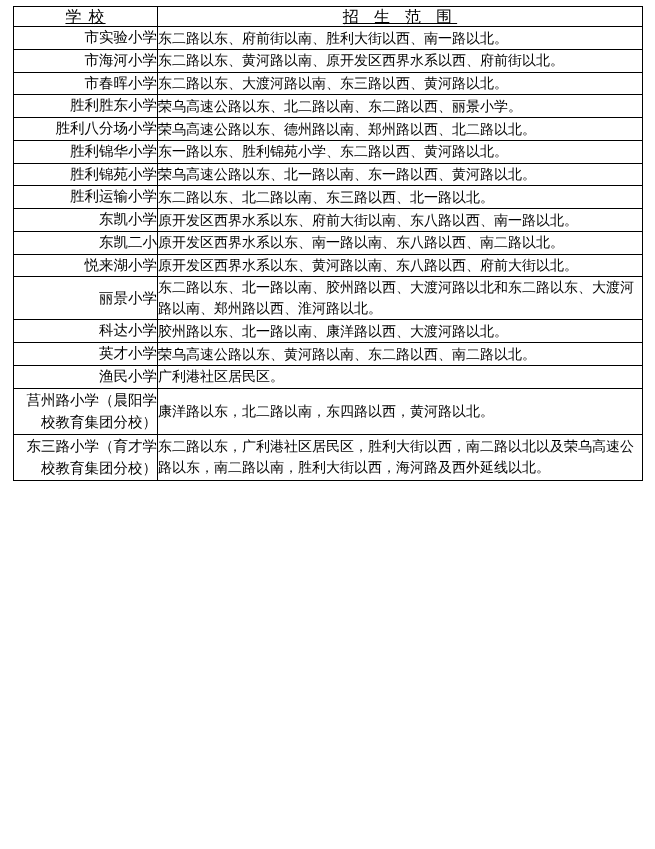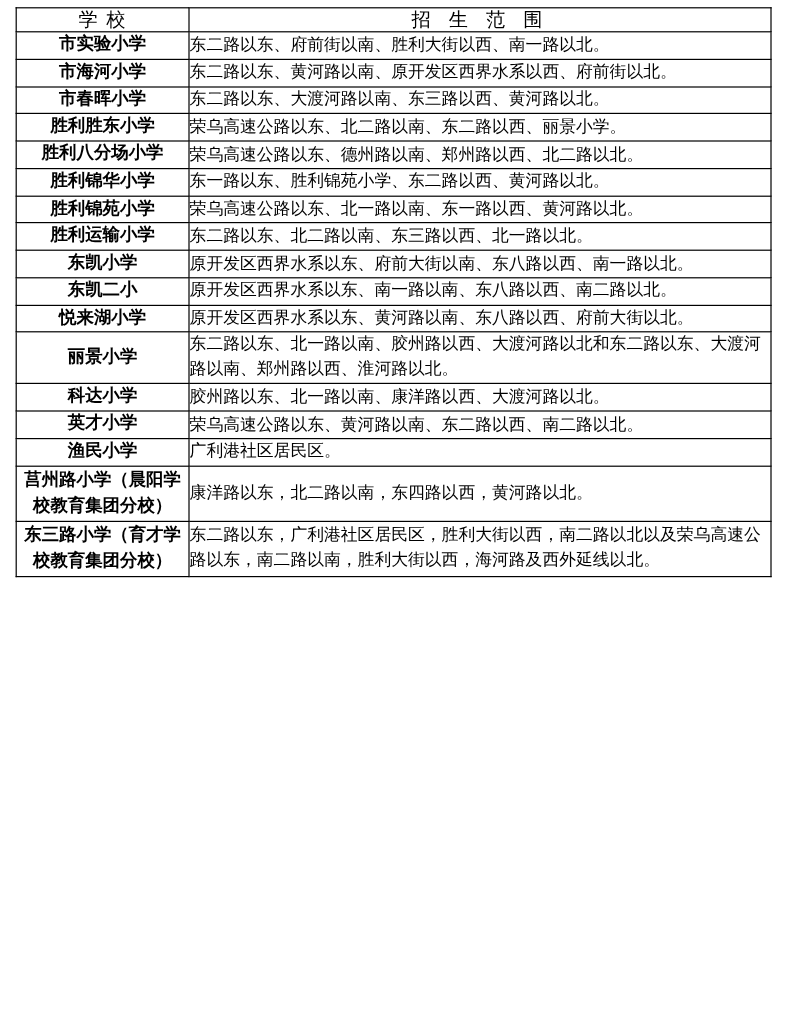--- a/index.html
+++ b/index.html
@@ -32,30 +32,30 @@
   }
   col.c-school { width: 144px; }
   col.c-range  { width: 485px; }
 
   .hdr-cell {
     font-size: 16px;
     font-weight: normal;
     letter-spacing: 1px;
     padding: 8px 0 9px 0;
     line-height: 1.2;
+    text-decoration: underline;
   }
   .hdr-cell.range {
     letter-spacing: 5px;
   }
   .school-cell {
-    text-align: center;
+    text-align: right;
     font-size: 14.5px;
     line-height: 1.5;
     padding: 5px 4px 6px 4px;
-    font-weight: bold;
   }
   .range-cell {
     text-align: left;
     font-size: 14px;
     line-height: 1.5;
     padding: 5px 6px 6px 6px;
   }
   .school-cell.multi {
     line-height: 1.55;
   }

